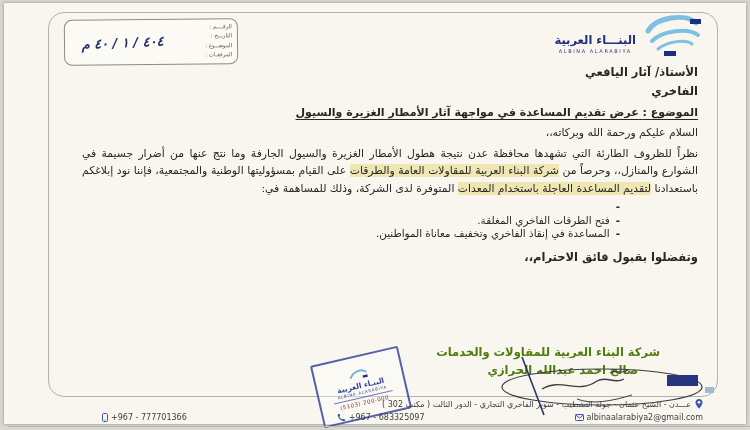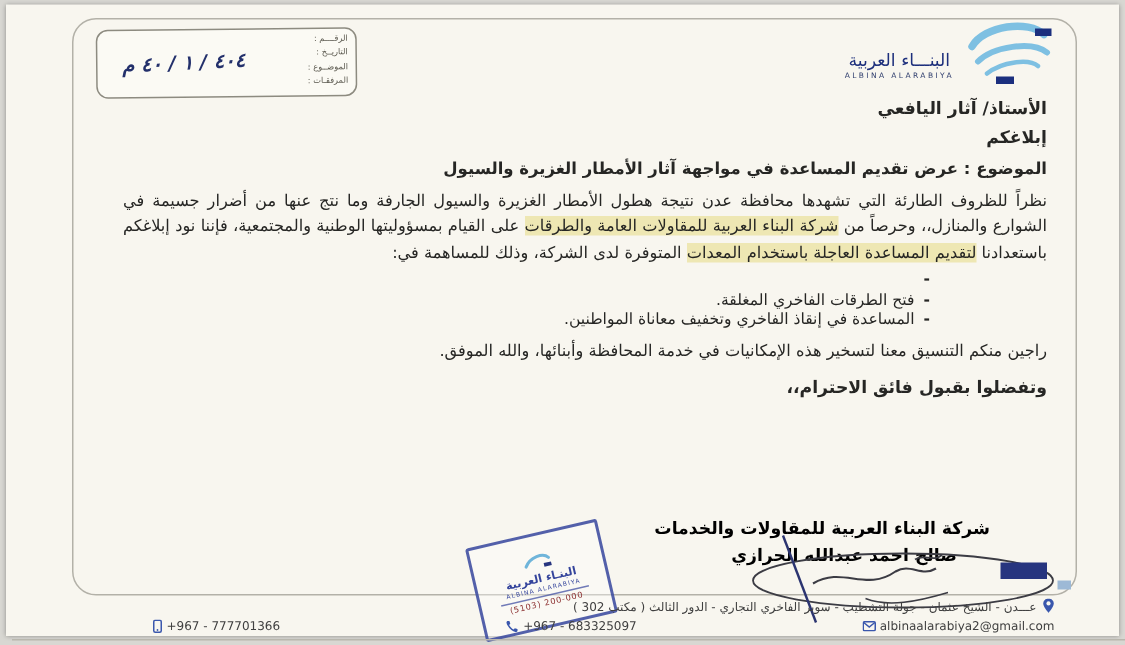--- a/index.html
+++ b/index.html
@@ -25,40 +25,40 @@
   .reflabels{width:52px;padding:3px 5px 0 0;direction:rtl;color:#5a584e;
     font-size:5.5px;line-height:1.7;text-align:right;}
   .refhand{
     flex:1;align-self:center;direction:rtl;text-align:center;
     color:#23306b;font-size:13px;font-weight:bold;font-style:italic;
     transform:rotate(-2deg);letter-spacing:1px;white-space:nowrap;
   }
   
   .logo{position:absolute;right:42px;top:8px;display:flex;align-items:flex-start;direction:ltr;}
   .logo-txt{margin-top:22px;text-align:center;}
-  .logo-ar{color:#1d2f7c;font-weight:normal;font-size:11.5px;direction:rtl;white-space:nowrap;}
+  .logo-ar{color:#1d2f7c;font-weight:bold;font-size:11.5px;direction:rtl;white-space:nowrap;}
   .logo-en{color:#32406f;font-size:5px;letter-spacing:1.6px;margin-top:1px;}
   
   .content{
     position:absolute;right:48px;top:62px;width:616px;direction:rtl;
     color:#262624;text-align:right;
   }
   .addr1{font-size:11.5px;font-weight:bold;}
   .addr2{display:flex;justify-content:space-between;font-size:11.5px;font-weight:bold;margin-top:5px;}
-  .subject{margin-top:8px;font-size:11px;font-weight:bold;text-underline-offset:3px;}
+  .subject{margin-top:8px;font-size:11px;font-weight:bold;text-decoration:underline;text-underline-offset:3px;}
   .greeting{margin-top:7px;font-size:10.8px;}
   .para{margin-top:6px;font-size:10.8px;line-height:1.62;text-align:justify;}
   .hl{background:rgba(228,215,120,.5);}
   .bullets{margin:3px 78px 0 0;font-size:10.4px;line-height:1.3;}
   .bullet{display:flex;gap:6px;}
   .bm{font-weight:bold;}
   .para2{margin-top:4px;font-size:10.8px;line-height:1.62;text-align:justify;}
   .closing{margin-top:9px;font-size:11.5px;font-weight:bold;}
   
-  .sig{position:absolute;right:86px;top:342px;direction:rtl;text-align:right;color:#000000;}
+  .sig{position:absolute;right:86px;top:342px;direction:rtl;text-align:right;color:#4d7c0f;}
   .sig-co{font-size:11.5px;font-weight:bold;}
   .sig-name{font-size:11.5px;font-weight:bold;margin-top:4px;padding-left:0;padding-right:22px;}
   
   .stamp{
     position:absolute;left:312px;top:352px;width:86px;height:60px;
     border:2px solid rgba(53,69,156,.85);background:rgba(255,255,255,.35);
     transform:rotate(-13deg);border-radius:2px;
     display:flex;flex-direction:column;align-items:center;justify-content:center;
     color:#35459c;
   }
@@ -105,43 +105,43 @@
         <path d="M16 38 C26 30, 44 28, 50 33" stroke="#7ec0e2" stroke-width="3" fill="none" stroke-linecap="round"></path>
         <rect x="48" y="8" width="11" height="5" fill="#1b2f7e"></rect>
         <rect x="22" y="40" width="12" height="5" fill="#1b2f7e"></rect>
       </svg>
     </span>
   </div>
 
   <div class="content">
     <div class="addr1">الأستاذ/  آثار اليافعي</div>
     <div class="addr2">
-      <span>إبلاغكم</span>
+      <span>الفاخري</span>
     </div>
     <div class="subject">
       <span>الموضوع :</span>
       <span>عرض تقديم المساعدة في مواجهة آثار الأمطار الغزيرة والسيول</span>
     </div>
+    <div class="greeting">السلام عليكم ورحمة الله وبركاته،،</div>
     <div class="para">
       <span>نظراً للظروف الطارئة التي تشهدها محافظة عدن نتيجة هطول الأمطار الغزيرة والسيول الجارفة وما نتج عنها من أضرار جسيمة في الشوارع والمنازل،، وحرصاً من </span><span class="hl">شركة البناء العربية للمقاولات العامة والطرقات</span><span> على القيام بمسؤوليتها الوطنية والمجتمعية، فإننا نود إبلاغكم باستعدادنا </span><span class="hl">لتقديم المساعدة العاجلة باستخدام المعدات</span><span> المتوفرة لدى الشركة، وذلك للمساهمة في:</span>
     </div>
     <div class="bullets">
       <div class="bullet">
         <span class="bm">-</span>
       </div>
       <div class="bullet">
         <span class="bm">-</span>
         <span>فتح الطرقات الفاخري المغلقة.</span>
       </div>
       <div class="bullet">
         <span class="bm">-</span>
         <span>المساعدة في إنقاذ الفاخري وتخفيف معاناة المواطنين.</span>
       </div>
     </div>
-    <div class="para2">راجين منكم التنسيق معنا لتسخير هذه الإمكانيات في خدمة المحافظة وأبنائها، والله الموفق.</div>
     <div class="closing">وتفضلوا بقبول فائق الاحترام،،</div>
   </div>
 
   <div class="sig">
     <div class="sig-co">شركة البناء العربية للمقاولات والخدمات</div>
     <div class="sig-name">صالح احمد عبدالله الحرازي</div>
   </div>
 
   <div class="stamp">
     <span class="icon">

